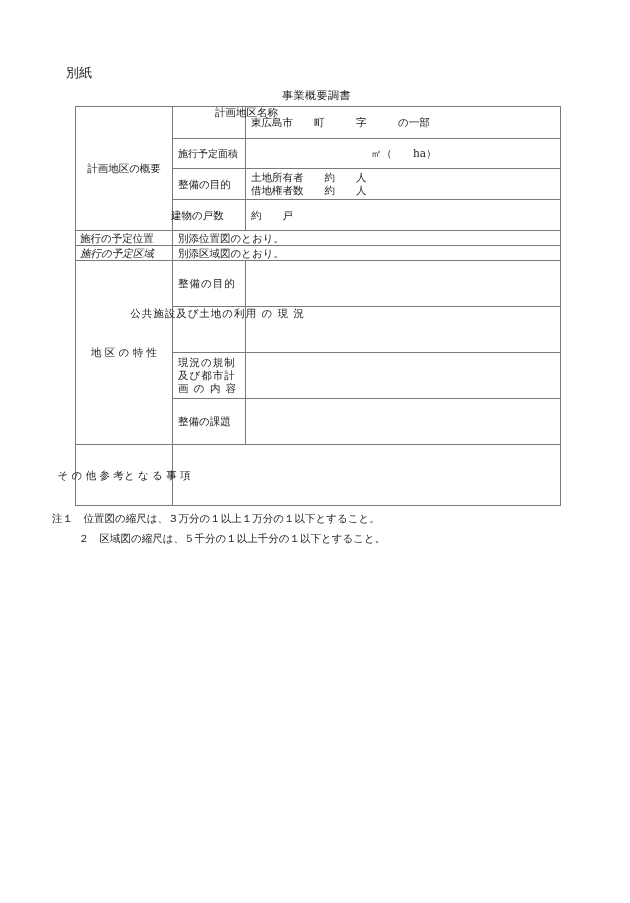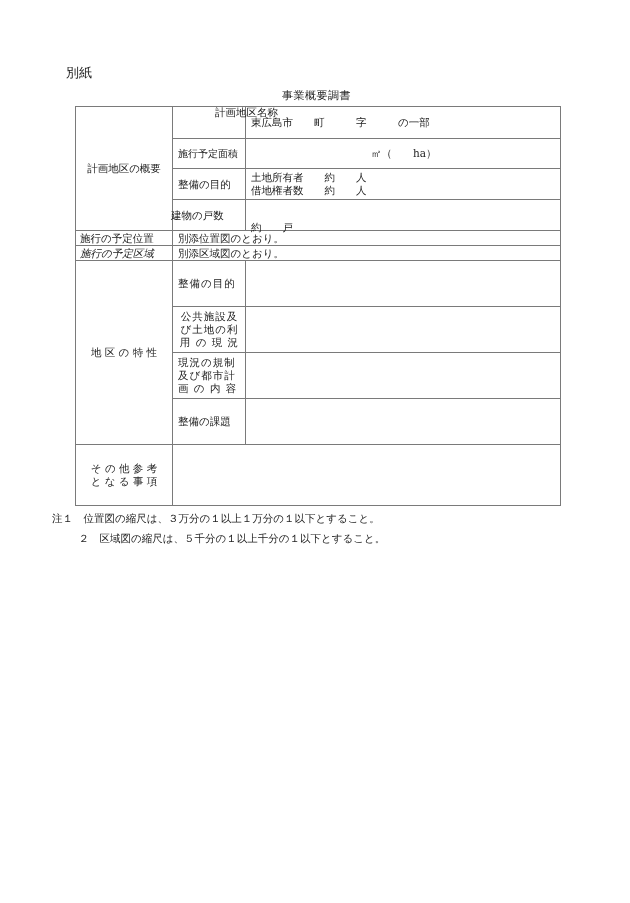--- a/index.html
+++ b/index.html
@@ -56,50 +56,50 @@
   <div class="cell" style="left:178px;top:139px;width:67px;height:29px;font-size:10px;">施行予定面積</div>
   <div class="cell" style="left:371px;top:139px;width:180px;height:29px;">㎡（　　ha）</div>
 
   <div class="cell" style="left:178px;top:169px;width:67px;height:30px;">整備の目的</div>
   <div class="cell" style="left:251px;top:169px;width:309px;height:30px;flex-direction:column;align-items:flex-start;justify-content:center;">
     <div>土地所有者　　約　　人</div>
     <div>借地権者数　　約　　人</div>
   </div>
 
   <div class="cell" style="left:171px;top:200px;width:67px;height:30px;">建物の戸数</div>
-  <div class="cell" style="left:251px;top:212px;width:309px;height:30px;">約　　戸</div>
+  <div class="cell" style="left:251px;top:200px;width:309px;height:30px;">約　　戸</div>
 
   <div class="cell" style="left:80px;top:231px;width:92px;height:14px;">施行の予定位置</div>
   <div class="cell" style="left:178px;top:231px;width:380px;height:14px;">別添位置図のとおり。</div>
   <div class="cell" style="left:80px;top:246px;width:92px;height:14px;font-style:italic;">施行の予定区域</div>
   <div class="cell" style="left:178px;top:246px;width:380px;height:14px;">別添区域図のとおり。</div>
 
   <div class="cell center" style="left:76px;top:261px;width:96px;height:183px;">地 区 の 特 性</div>
 
   <div class="cell" style="left:178px;top:261px;width:67px;height:45px;letter-spacing:1px;">整備の目的</div>
   <div class="cell" style="left:246px;top:261px;width:314px;height:45px;"></div>
 
-  <div class="cell" style="left:176px;top:307px;width:67px;height:45px;flex-direction:column;align-items:center;justify-content:center;letter-spacing:1px;">
+  <div class="cell" style="left:184px;top:307px;width:67px;height:45px;align-items:flex-start;justify-content:center;letter-spacing:1px;">
     <div>公共施設及</div>
     <div>び土地の利</div>
     <div>用 の 現 況</div>
   </div>
   <div class="cell" style="left:246px;top:307px;width:314px;height:45px;"></div>
 
   <div class="cell" style="left:178px;top:353px;width:67px;height:45px;flex-direction:column;align-items:flex-start;justify-content:center;letter-spacing:1px;">
     <div>現況の規制</div>
     <div>及び都市計</div>
     <div>画 の 内 容</div>
   </div>
   <div class="cell" style="left:246px;top:353px;width:314px;height:45px;"></div>
 
   <div class="cell" style="left:178px;top:399px;width:67px;height:45px;">整備の課題</div>
   <div class="cell" style="left:246px;top:399px;width:314px;height:45px;"></div>
 
-  <div class="cell center" style="left:76px;top:445px;width:96px;height:60px;flex-direction:column;">
+  <div class="cell center" style="left:76px;top:445px;width:96px;height:60px;flex-direction:row;">
     <div>そ の 他 参 考</div>
     <div>と な る 事 項</div>
   </div>
   <div class="cell" style="left:173px;top:445px;width:387px;height:60px;"></div>
 </div>
 
 <div class="abs notes" style="left:52px;top:512px;">注１　位置図の縮尺は、３万分の１以上１万分の１以下とすること。</div>
 <div class="abs notes" style="left:68px;top:532px;">　２　区域図の縮尺は、５千分の１以上千分の１以下とすること。</div>
 
 </body></html>

